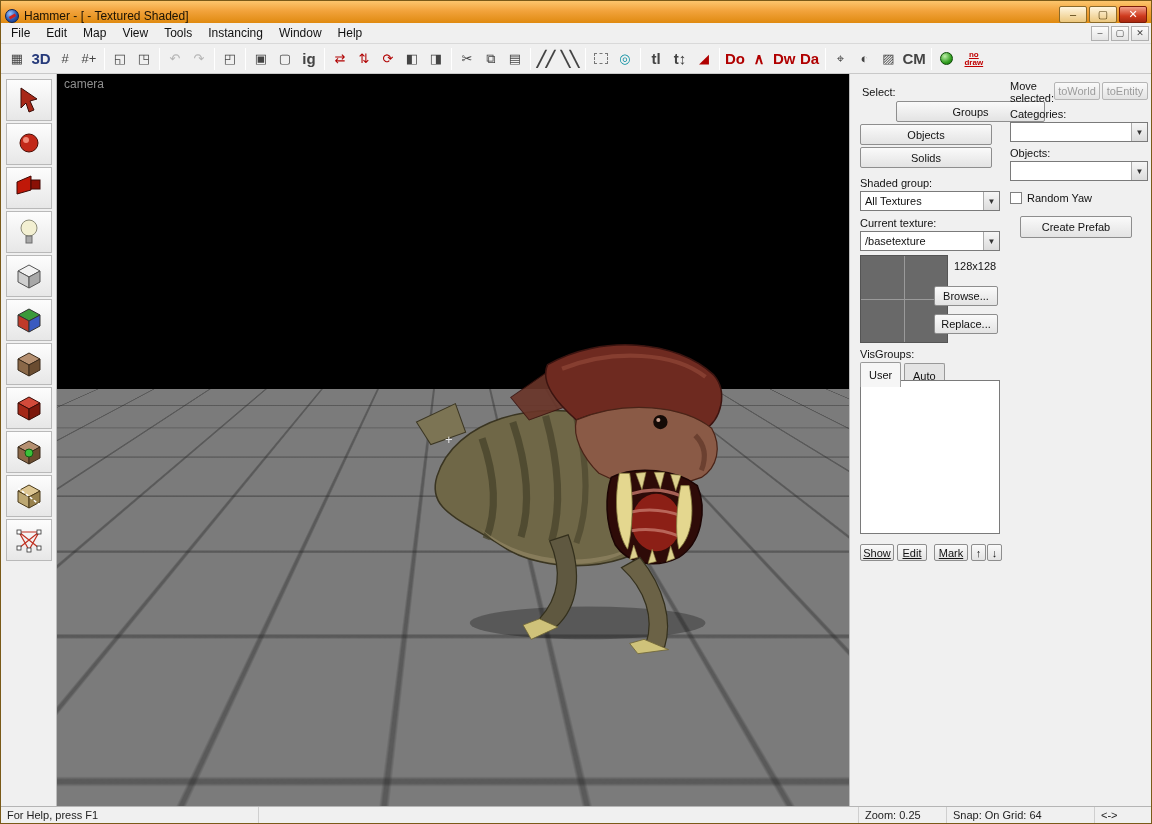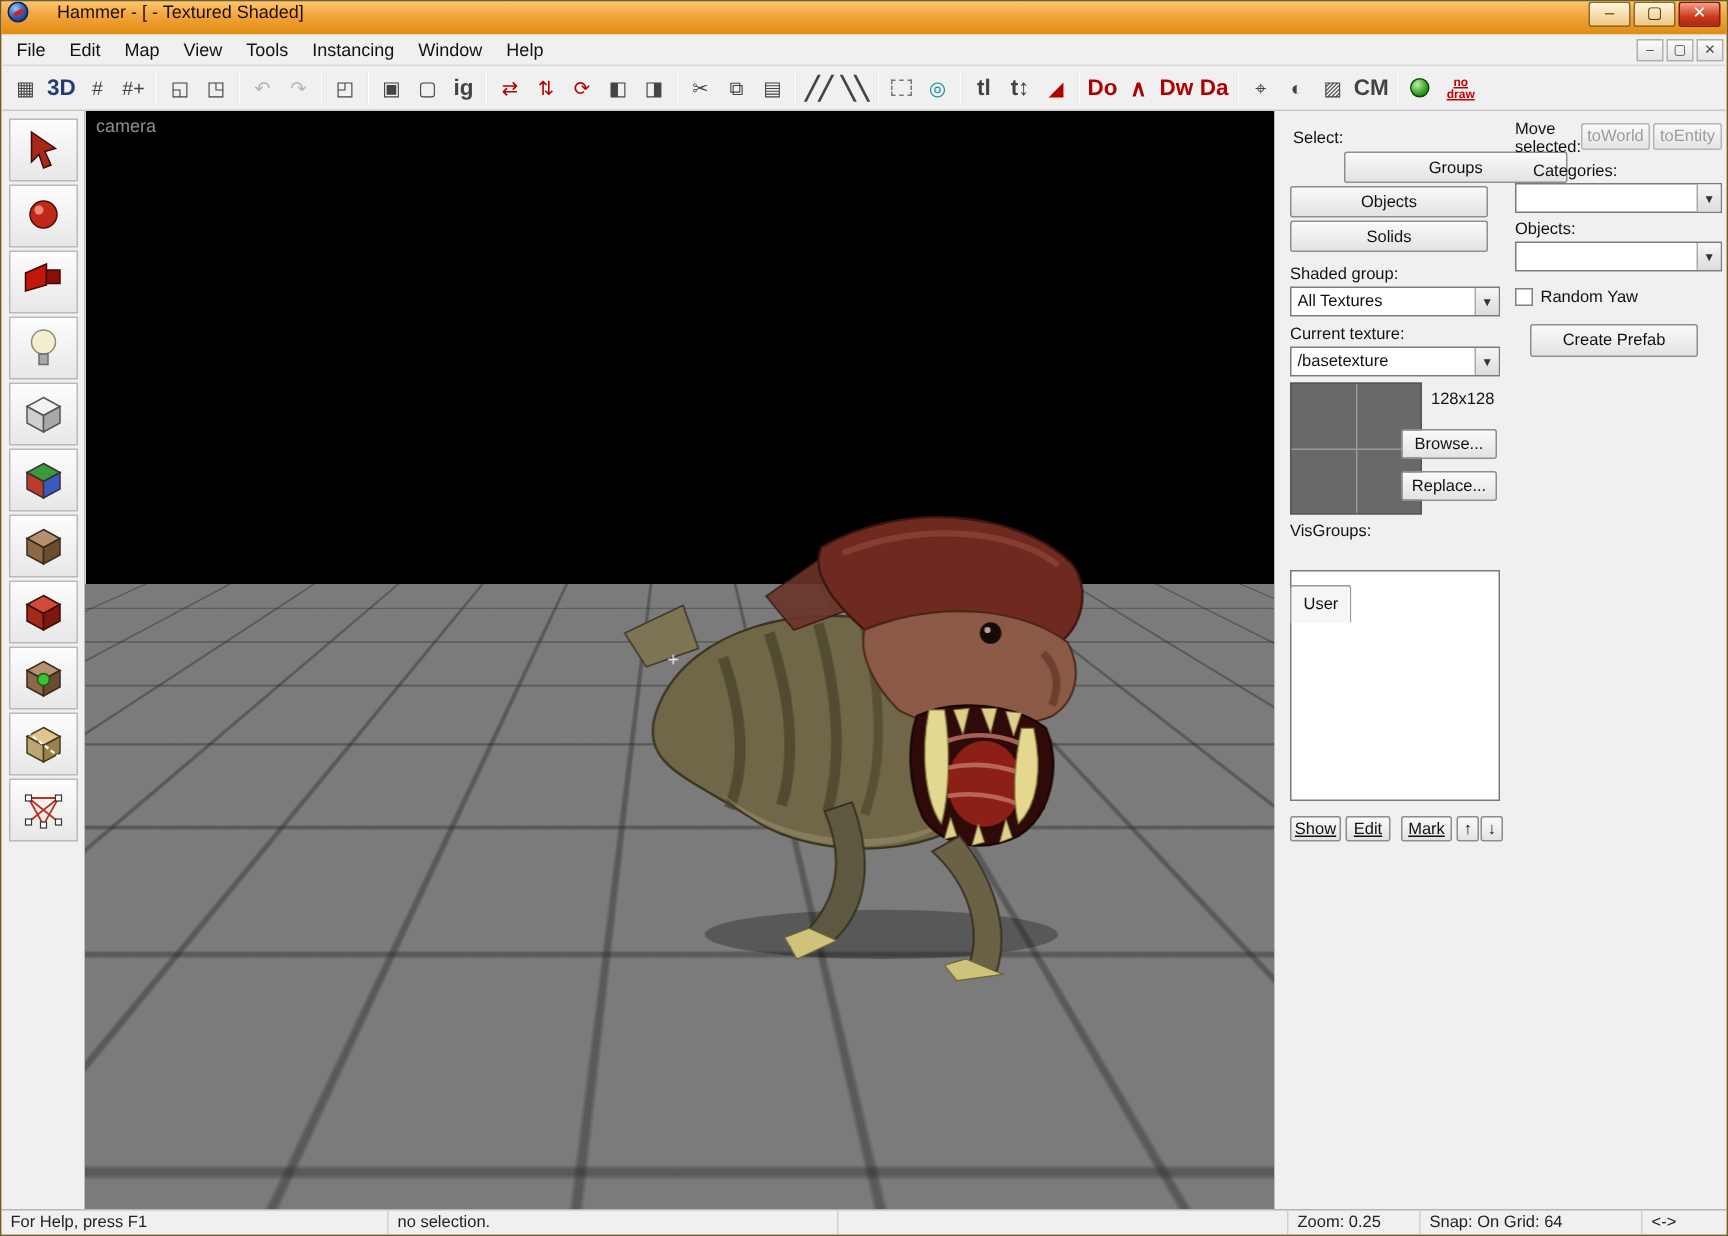--- a/index.html
+++ b/index.html
@@ -1,20 +1,20 @@
 <!DOCTYPE html>
 <html><head>
 <meta charset="utf-8">
 <style>
   * { margin:0; padding:0; box-sizing:border-box; }
   html,body { width:1152px; height:824px; font-family:"Liberation Sans", sans-serif; background:#f0f0f0; }
   .app { width:1152px; height:824px; border:1px solid #7a5a18; display:flex; flex-direction:column; overflow:hidden; }
 
   
-  .titlebar { height:22px; background:linear-gradient(#fcc66d,#f2a33c 45%,#e08a10); display:flex; align-items:flex-start; padding:0 4px; flex:0 0 auto;gap:14px; }
+  .titlebar { height:22px; background:linear-gradient(#fcc66d,#f2a33c 45%,#e08a10); display:flex; align-items:flex-end; padding:0 4px; flex:0 0 auto; }
   .appicon { width:14px; height:14px; border-radius:50%; background:radial-gradient(circle at 35% 30%, #9cc4ff, #2a57b0 55%, #122e6e); border:1px solid #0d2250; margin-right:5px; position:relative; }
   .appicon::after { content:""; position:absolute; left:3px; top:5px; width:7px; height:3px; background:#c22; transform:rotate(-30deg); }
   .titletext { font-size:12px; color:#1a1205; flex:1 1 auto; white-space:nowrap; overflow:hidden; }
   .capbtns { display:flex; gap:2px; }
   .cap { width:28px; height:17px; border:1px solid #8a6a2a; border-radius:2px; background:linear-gradient(#fff6e0,#ecc77e); font-size:11px; line-height:14px; text-align:center; color:#4a3406; cursor:default; }
   .cap.close { background:linear-gradient(#f2a08a,#cf3a1e 60%,#a82810); color:#fff; border-color:#7c1c08; }
 
   
   .menubar { height:21px; background:#f0f0f0; border-bottom:1px solid #d9d9d9; display:flex; align-items:center; font-size:12px; flex:0 0 auto; padding-left:2px; }
   .menuitem { padding:2px 8px; color:#111; cursor:default; }
@@ -58,21 +58,21 @@
   .wbtn { position:absolute; background:linear-gradient(#fafafa,#e3e3e3); border:1px solid #8e8e8e; border-radius:2px; font-size:11px; text-align:center; cursor:default; display:flex; align-items:center; justify-content:center; font-family:"Liberation Sans",sans-serif; }
   .wbtn.disabled { color:#9c9c9c; border-color:#b5b5b5; }
   .wbtn.link { text-decoration:underline; }
   .combo { position:absolute; height:20px; background:#fff; border:1px solid #7a7a7a; display:flex; align-items:center; padding-left:4px; }
   .combo .val { flex:1 1 auto; overflow:hidden; white-space:nowrap; }
   .combo .drop { width:16px; align-self:stretch; background:linear-gradient(#f6f6f6,#dcdcdc); border-left:1px solid #aaa; font-size:8px; display:flex; align-items:center; justify-content:center; color:#333; }
   .texpreview { position:absolute; left:10px; top:181px; width:88px; height:88px; background:#696969; border:1px solid #555; }
   .texpreview::before, .texpreview::after { content:""; position:absolute; background:#9a9a9a; }
   .texpreview::before { left:50%; top:0; width:1px; height:100%; }
   .texpreview::after { top:50%; left:0; height:1px; width:100%; }
-  .tab { position:absolute; height:18px; border:1px solid #999; border-bottom:none; border-radius:2px 2px 0 0; display:flex; align-items:center; justify-content:center; padding:12px 8px; background:#e4e4e4;margin-top:28px; }
+  .tab { position:absolute; height:18px; border:1px solid #999; border-bottom:none; border-radius:2px 2px 0 0; display:flex; align-items:center; justify-content:center; padding:12px 8px; background:#e4e4e4; }
   .tab.active { background:#f6f6f6; z-index:2; }
   .listbox { position:absolute; left:10px; top:306px; width:140px; height:154px; background:#fff; border:1px solid #7a7a7a; }
   .cbox { position:absolute; width:12px; height:12px; background:#fff; border:1px solid #808080; }
 
   
   .statusbar { height:17px; background:#f0f0f0; border-top:1px solid #b5b5b5; display:flex; font-size:11px; color:#222; flex:0 0 auto; }
   .seg { border-right:1px solid #cfcfcf; padding:1px 6px; white-space:nowrap; overflow:hidden; display:flex; align-items:center; }
 </style>
 </head>
 <body>
@@ -318,41 +318,40 @@
       <span class="wbtn link" style="left:10px; top:470px; width:34px; height:17px;">Show</span>
       <span class="wbtn link" style="left:47px; top:470px; width:30px; height:17px;">Edit</span>
       <span class="wbtn link" style="left:84px; top:470px; width:34px; height:17px;">Mark</span>
       <span class="wbtn" style="left:121px; top:470px; width:15px; height:17px;">↑</span>
       <span class="wbtn" style="left:137px; top:470px; width:15px; height:17px;">↓</span>
 
       <span class="lbl" style="left:160px; top:6px; width:42px; white-space:normal; line-height:12px;">Move selected:</span>
       <span class="wbtn disabled" style="left:204px; top:8px; width:46px; height:18px;">toWorld</span>
       <span class="wbtn disabled" style="left:252px; top:8px; width:46px; height:18px;">toEntity</span>
 
-      <span class="lbl" style="left:172px; top:34px;">Categories:</span>
+      <span class="lbl" style="left:160px; top:34px;">Categories:</span>
       <div class="combo" style="left:160px; top:48px; width:138px;">
         <span class="val"></span>
         <span class="drop">▼</span>
       </div>
 
       <span class="lbl" style="left:160px; top:73px;">Objects:</span>
       <div class="combo" style="left:160px; top:87px; width:138px;">
         <span class="val"></span>
         <span class="drop">▼</span>
       </div>
 
       <span class="cbox" style="left:160px; top:118px;"></span>
       <span class="lbl" style="left:177px; top:118px;">Random Yaw</span>
 
       <span class="wbtn" style="left:170px; top:142px; width:112px; height:22px;">Create Prefab</span>
     </div>
   </div>
 
   <div class="statusbar">
     <span class="seg" style="width:258px;">For Help, press F1</span>
-    <span class="seg" style="width:300px;">no selection.</span>
     <span class="seg" style="flex:1 1 auto;"></span>
     <span class="seg" style="width:88px;">Zoom: 0.25</span>
     <span class="seg" style="width:148px;">Snap: On Grid: 64</span>
     <span class="seg" style="width:56px; border-right:none;">&lt;-&gt;</span>
   </div>
 
 </div>
 
 </body></html>

